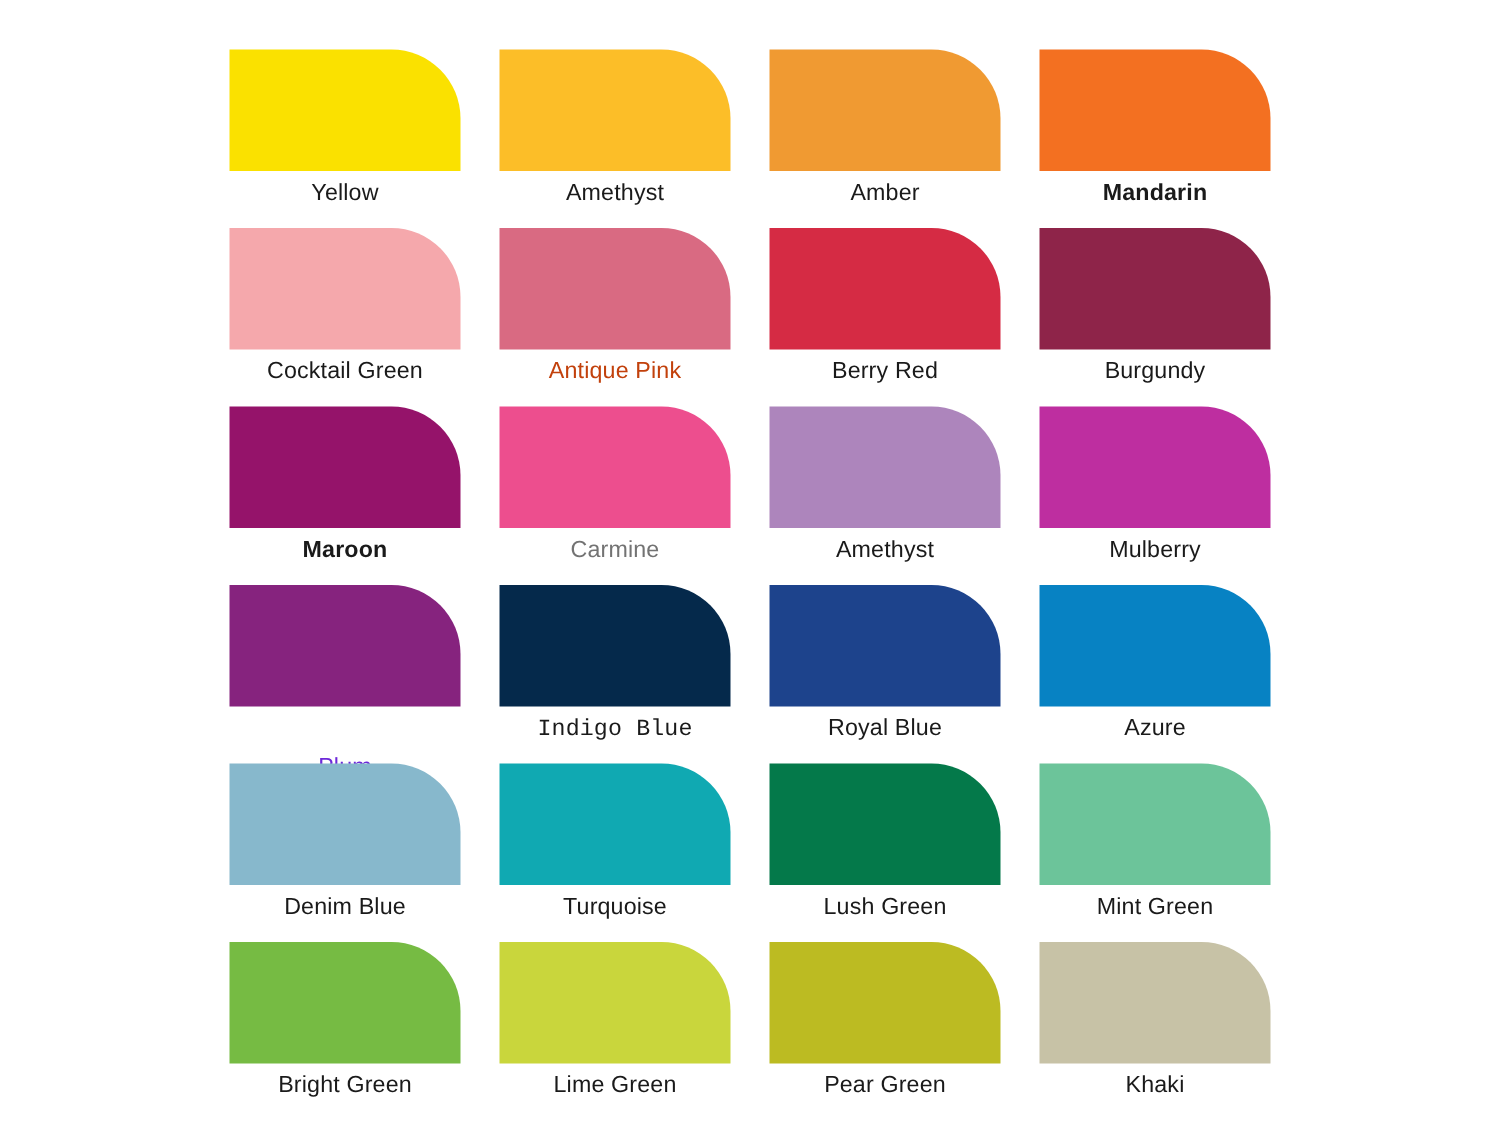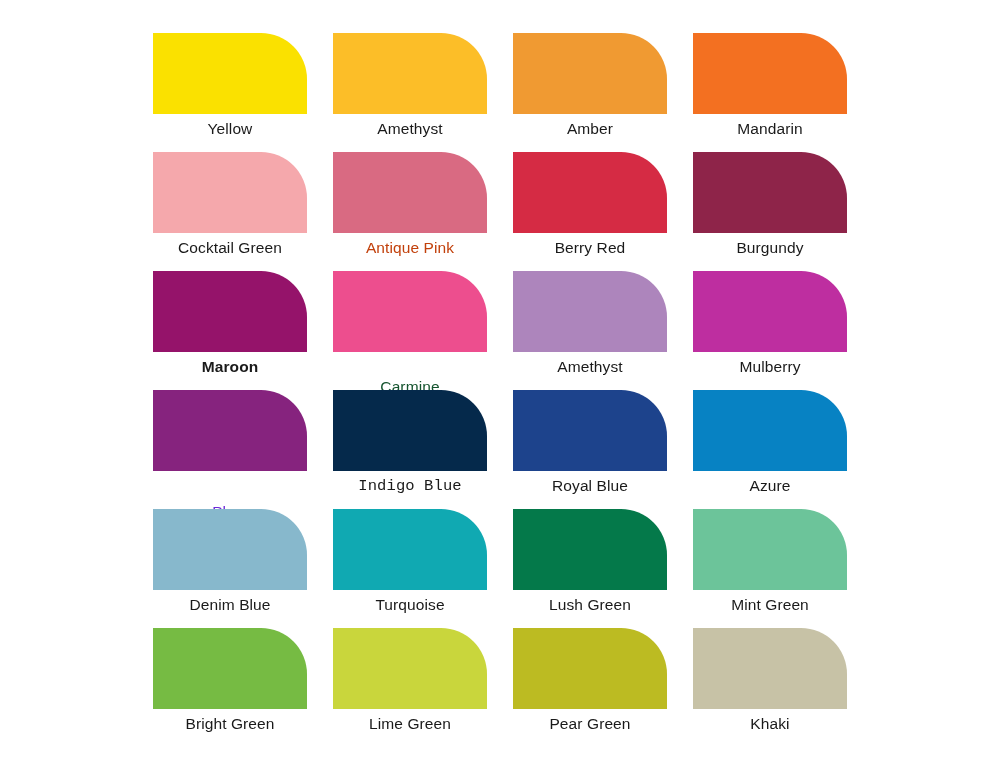--- a/index.html
+++ b/index.html
@@ -69,21 +69,21 @@
       <div class="swatch-cell">
         <div class="swatch-chip" style="background-color: rgb(252, 190, 40);"></div>
         <span class="swatch-label" style="color: rgb(26, 26, 26);">Amethyst</span>
       </div>
       <div class="swatch-cell">
         <div class="swatch-chip" style="background-color: rgb(240, 154, 50);"></div>
         <span class="swatch-label" style="color: rgb(26, 26, 26);">Amber</span>
       </div>
       <div class="swatch-cell">
         <div class="swatch-chip" style="background-color: rgb(243, 112, 33);"></div>
-        <span class="swatch-label" style="color: rgb(26, 26, 26);">Mandarin</span>
+        <span class="swatch-label" style="color: rgb(26, 26, 26); font-weight: bold;">Mandarin</span>
       </div>
       <div class="swatch-cell">
         <div class="swatch-chip" style="background-color: rgb(245, 168, 172);"></div>
         <span class="swatch-label" style="color: rgb(26, 26, 26);">Cocktail Green</span>
       </div>
       <div class="swatch-cell">
         <div class="swatch-chip" style="background-color: rgb(217, 106, 130);"></div>
         <span class="swatch-label" style="color: #c2410c;">Antique Pink</span>
       </div>
       <div class="swatch-cell">
@@ -93,21 +93,21 @@
       <div class="swatch-cell">
         <div class="swatch-chip" style="background-color: rgb(142, 36, 73);"></div>
         <span class="swatch-label" style="color: rgb(26, 26, 26);">Burgundy</span>
       </div>
       <div class="swatch-cell">
         <div class="swatch-chip" style="background-color: rgb(149, 19, 106);"></div>
         <span class="swatch-label" style="color: rgb(26, 26, 26); font-weight: bold;">Maroon</span>
       </div>
       <div class="swatch-cell">
         <div class="swatch-chip" style="background-color: rgb(237, 78, 142);"></div>
-        <span class="swatch-label" style="color: #14532d; margin-top: 20px;">Carmine</span>
+        <span class="swatch-label" style="color: #737373;">Carmine</span>
       </div>
       <div class="swatch-cell">
         <div class="swatch-chip" style="background-color: rgb(173, 133, 188);"></div>
         <span class="swatch-label" style="color: rgb(26, 26, 26);">Amethyst</span>
       </div>
       <div class="swatch-cell">
         <div class="swatch-chip" style="background-color: rgb(190, 46, 160);"></div>
         <span class="swatch-label" style="color: rgb(26, 26, 26);">Mulberry</span>
       </div>
       <div class="swatch-cell">

